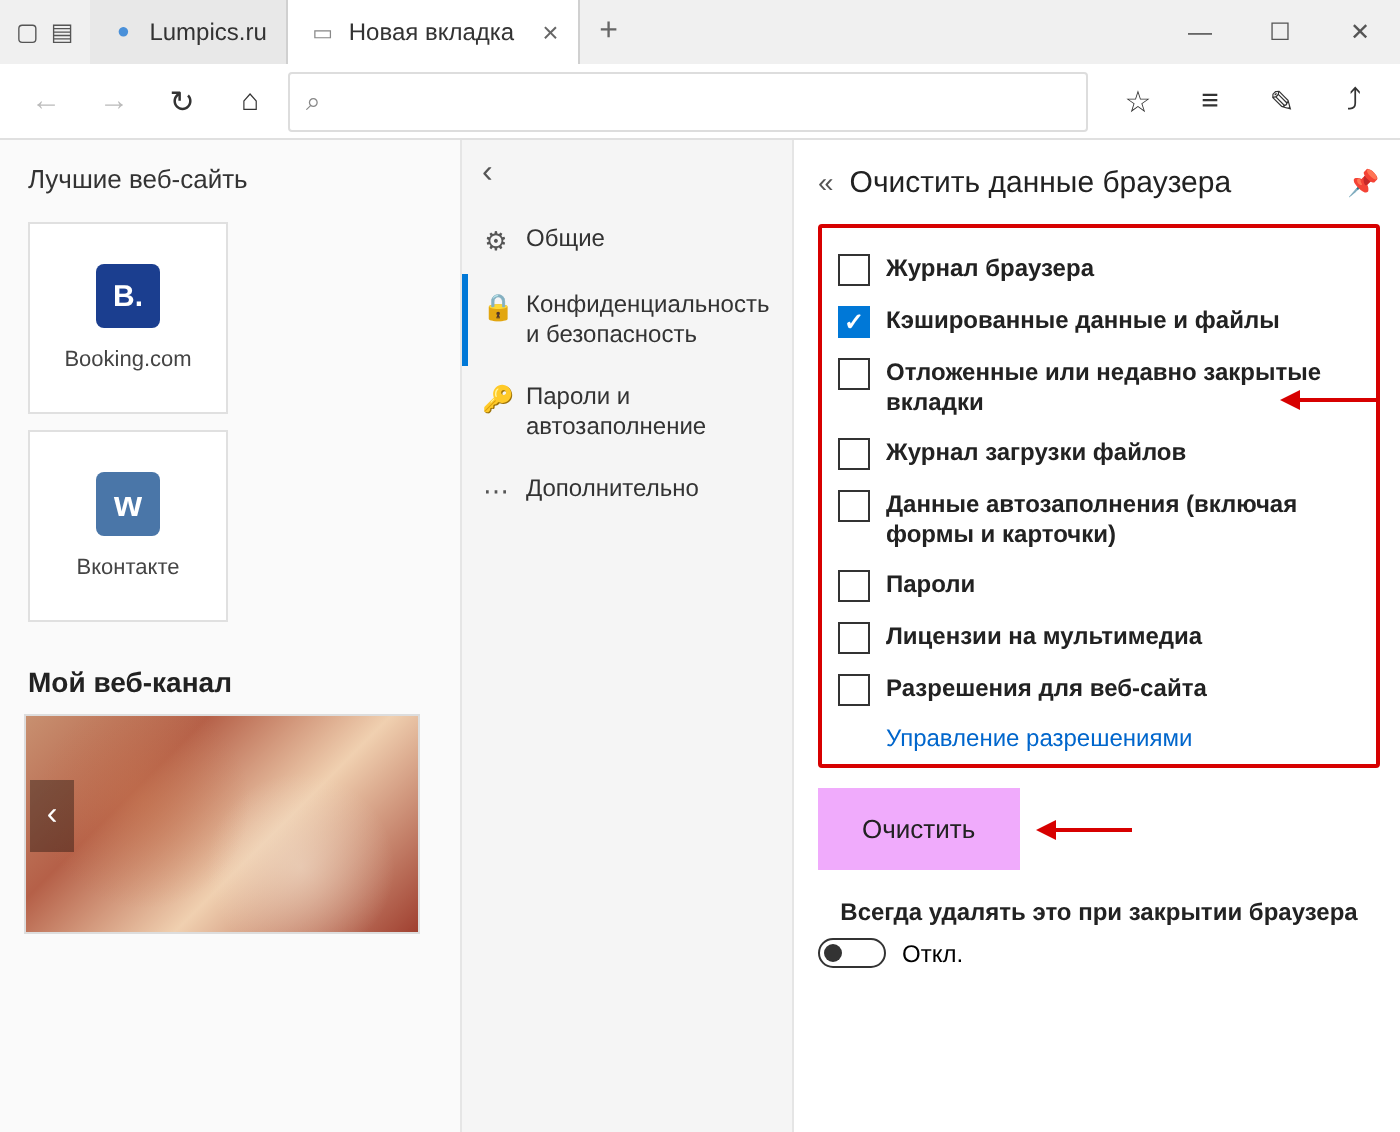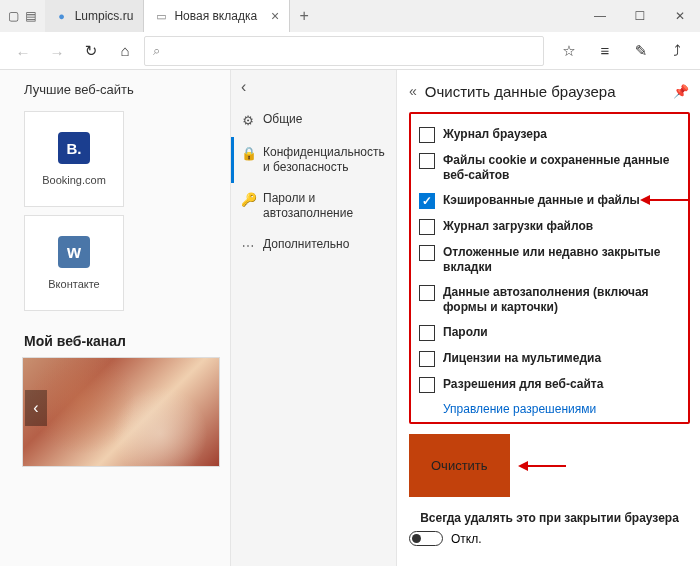--- a/index.html
+++ b/index.html
@@ -16,21 +16,21 @@
     .win-btn { width: 40px; display: flex; align-items: center; justify-content: center; color: #555; font-size: 12px; }
 
     .nav-bar { height: 38px; display: flex; align-items: center; padding: 0 8px; gap: 4px; border-bottom: 1px solid #e0e0e0; }
     .nav-btn { width: 30px; height: 30px; display: flex; align-items: center; justify-content: center; color: #333; font-size: 15px; }
     .nav-btn.disabled { color: #bbb; }
     .url-bar { flex: 1; height: 30px; border: 1px solid #ddd; border-radius: 2px; display: flex; align-items: center; padding: 0 8px; gap: 6px; color: #888; font-size: 13px; }
     .nav-right { display: flex; gap: 6px; margin-left: 6px; }
 
     .content { position: relative; height: calc(566px - 70px); background: #fafafa; }
 
-    .page-left { position: absolute; left: 10px; top: 0; width: 230px; padding: 12px 0 0 0; }
+    .page-left { position: absolute; left: 0; top: 0; width: 230px; padding: 12px 0 0 0; }
     .page-heading { font-size: 13px; color: #333; padding: 0 0 10px 14px; }
     .tiles { display: flex; gap: 0; padding-left: 10px; }
     .tile { width: 100px; height: 96px; background: #fff; border: 1px solid #e0e0e0; margin: 4px; display: flex; flex-direction: column; align-items: center; justify-content: center; gap: 10px; font-size: 11px; color: #444; }
     .tile-logo { width: 32px; height: 32px; border-radius: 4px; display: flex; align-items: center; justify-content: center; color: #fff; font-weight: bold; font-size: 15px; }
     .feed-heading { font-size: 14px; font-weight: 600; color: #222; padding: 18px 0 8px 14px; }
     .feed-img { margin-left: 12px; width: 198px; height: 110px; background: linear-gradient(135deg, #c89070 0%, #b56048 30%, #f0d0b0 60%, #a04030 100%); position: relative; border: 1px solid #ddd; }
     .feed-img::before { content: ""; position: absolute; inset: 0; background:
       radial-gradient(circle at 30% 40%, rgba(200,120,80,.5), transparent 35%),
       radial-gradient(circle at 70% 70%, rgba(240,220,200,.6), transparent 30%);
     }
@@ -47,21 +47,21 @@
     .panel-back { font-size: 14px; color: #555; }
     .panel-title { font-size: 15px; color: #222; flex: 1; }
     .panel-pin { font-size: 13px; color: #555; }
     .options-box { border: 2px solid #d70000; border-radius: 2px; padding: 8px 6px 4px 6px; position: relative; }
     .opt { display: flex; align-items: flex-start; gap: 8px; padding: 5px 2px; font-size: 12px; color: #222; line-height: 1.25; font-weight: bold; }
     .chk { width: 16px; height: 16px; border: 1.5px solid #333; flex-shrink: 0; display: flex; align-items: center; justify-content: center; font-size: 12px; color: #fff; }
     .chk.checked { background: #0078d7; border-color: #0078d7; }
     .opt-link { color: #0066cc; font-size: 12px; padding: 4px 2px 2px 26px; }
     .arrow-1 { position: absolute; right: -2px; top: 78px; }
     .clear-row { display: flex; align-items: center; gap: 8px; margin-top: 10px; }
-    .clear-btn { background: #c2410c; border: none; padding: 24px 22px; font-size: 13px; color: #222; }
+    .clear-btn { background: #f0abfc; border: none; padding: 13px 22px; font-size: 13px; color: #222; }
     .always-row { margin-top: 14px; font-size: 12px; color: #222; font-weight: 600; text-align: center; }
     .toggle-row { display: flex; align-items: center; gap: 8px; margin-top: 6px; }
     .toggle { width: 34px; height: 15px; border: 1.5px solid #333; border-radius: 10px; position: relative; }
     .toggle::after { content: ""; position: absolute; left: 2px; top: 1.5px; width: 9px; height: 9px; background: #333; border-radius: 50%; }
 
     svg.arrow { overflow: visible; }
   </style>
 </head>
 <body>
 
@@ -151,34 +151,30 @@
       <span class="panel-title">Очистить данные браузера</span>
       <span class="panel-pin">📌</span>
     </div>
 
     <div class="options-box">
       <div class="opt">
         <span class="chk"></span>
         <span>Журнал браузера</span>
       </div>
       <div class="opt">
-        <span class="chk"></span>
-        <span>Файлы cookie и сохраненные данные веб-сайтов</span>
-      </div>
-      <div class="opt">
         <span class="chk checked">✓</span>
         <span>Кэшированные данные и файлы</span>
       </div>
       <div class="opt">
         <span class="chk"></span>
+        <span>Отложенные или недавно закрытые вкладки</span>
+      </div>
+      <div class="opt">
+        <span class="chk"></span>
         <span>Журнал загрузки файлов</span>
-      </div>
-      <div class="opt">
-        <span class="chk"></span>
-        <span>Отложенные или недавно закрытые вкладки</span>
       </div>
       <div class="opt">
         <span class="chk"></span>
         <span>Данные автозаполнения (включая формы и карточки)</span>
       </div>
       <div class="opt">
         <span class="chk"></span>
         <span>Пароли</span>
       </div>
       <div class="opt">

